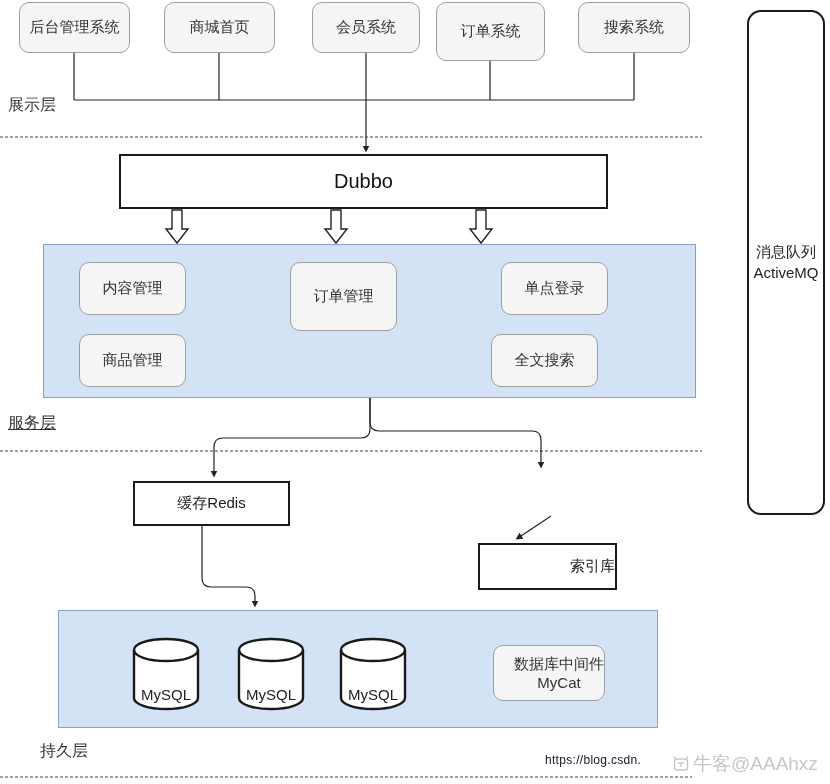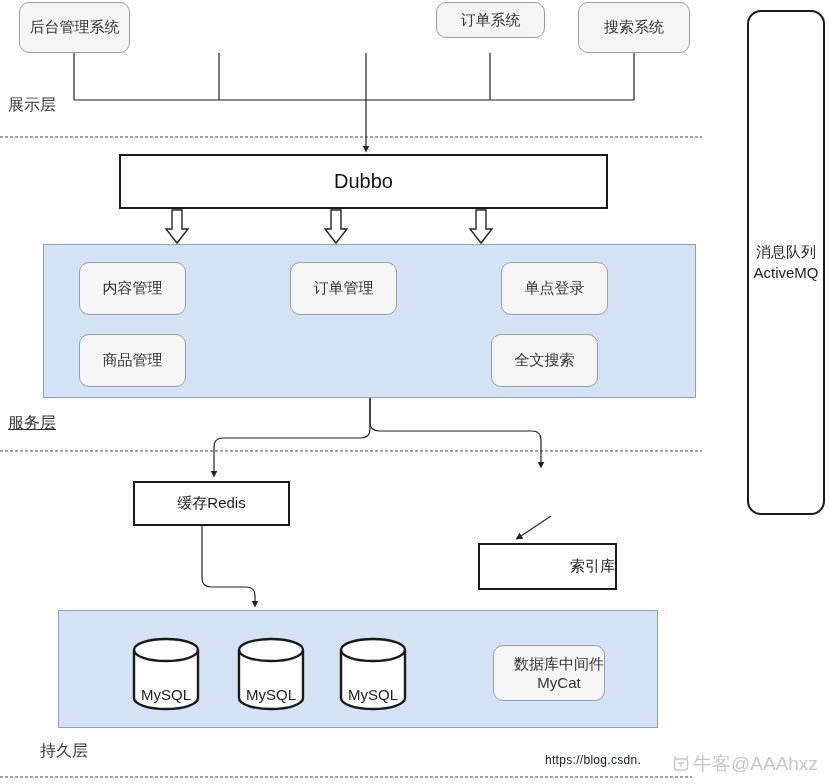--- a/index.html
+++ b/index.html
@@ -68,41 +68,47 @@
     <g fill="#ffffff" stroke="#222" stroke-width="1.4" stroke-linejoin="miter">
       <polygon points="172,210 182,210 182,229 188,229 177,243 166,229 172,229"></polygon>
       <polygon points="331,210 341,210 341,229 347,229 336,243 325,229 331,229"></polygon>
       <polygon points="476,210 486,210 486,229 492,229 481,243 470,229 476,229"></polygon>
     </g>
   </svg>
 
   <div class="box gray-box" style="left:19px;top:2px;width:111px;height:51px;">
     <span>后台管理系统</span>
   </div>
-  <div class="box gray-box" style="left:436px;top:2px;width:109px;height:36px;">
+  <div class="box gray-box" style="left:164px;top:2px;width:111px;height:51px;">
+    <span>商城首页</span>
+  </div>
+  <div class="box gray-box" style="left:312px;top:2px;width:108px;height:51px;">
+    <span>会员系统</span>
+  </div>
+  <div class="box gray-box" style="left:436px;top:2px;width:109px;height:59px;">
     <span>订单系统</span>
   </div>
   <div class="box gray-box" style="left:578px;top:2px;width:112px;height:51px;">
     <span>搜索系统</span>
   </div>
 
   <div class="layer-label" style="left:8px;top:95px;">展示层</div>
   <div class="layer-label" style="left:8px;top:413px;text-decoration:underline;">服务层</div>
   <div class="layer-label" style="left:40px;top:741px;">持久层</div>
 
   <div class="dubbo" style="left:119px;top:154px;width:489px;height:55px;">
     <span>Dubbo</span>
   </div>
 
   <div class="panel" style="left:43px;top:244px;width:653px;height:154px;"></div>
 
   <div class="box gray-box" style="left:79px;top:262px;width:107px;height:53px;">
     <span>内容管理</span>
   </div>
-  <div class="box gray-box" style="left:290px;top:262px;width:107px;height:53px;">
+  <div class="box gray-box" style="left:290px;top:262px;width:107px;height:69px;">
     <span>订单管理</span>
   </div>
   <div class="box gray-box" style="left:501px;top:262px;width:107px;height:53px;">
     <span>单点登录</span>
   </div>
   <div class="box gray-box" style="left:79px;top:334px;width:107px;height:53px;">
     <span>商品管理</span>
   </div>
   <div class="box gray-box" style="left:491px;top:334px;width:107px;height:53px;">
     <span>全文搜索</span>

